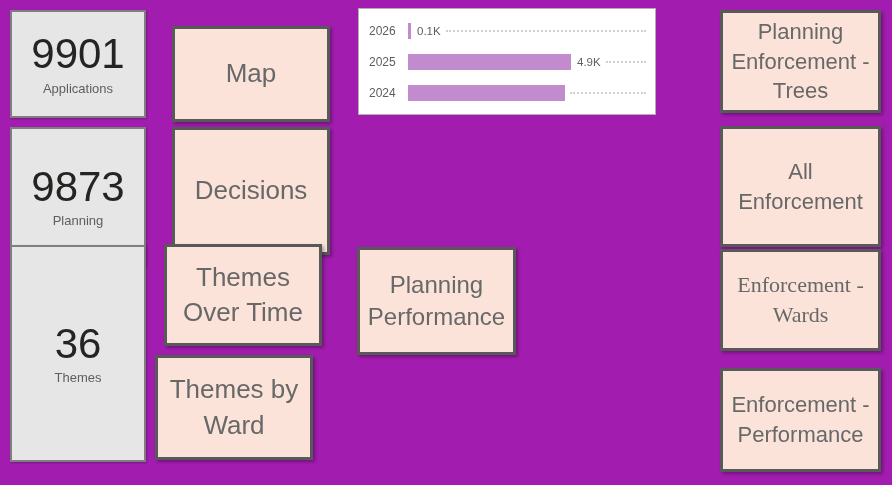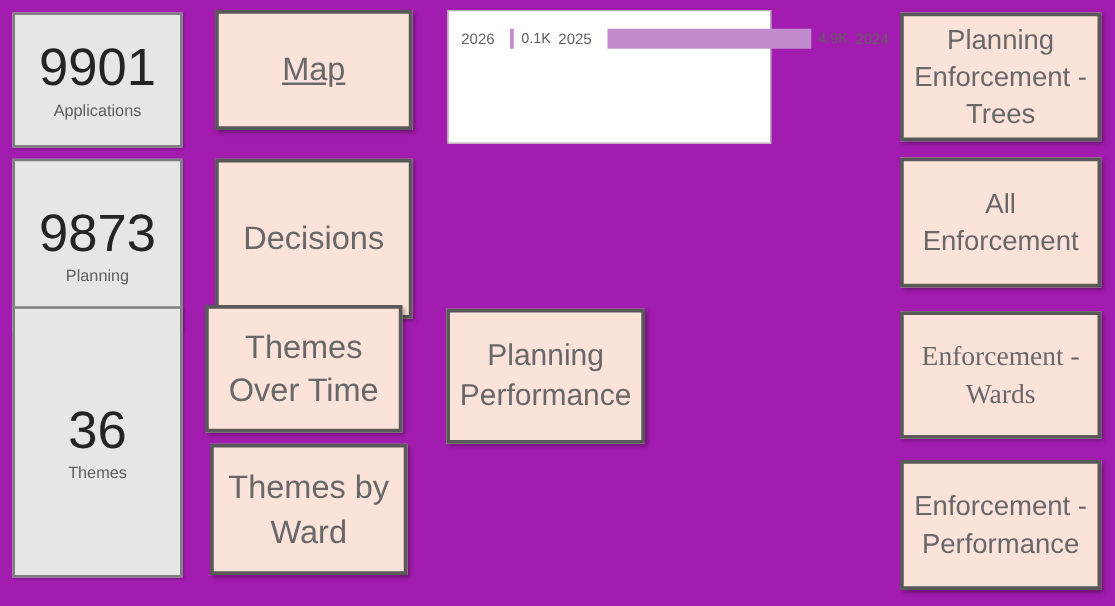--- a/index.html
+++ b/index.html
@@ -48,40 +48,40 @@
     box-shadow: 2px 2px 3px rgba(0,0,0,0.3);
     color: #686868;
     display: flex;
     align-items: center;
     justify-content: center;
     text-align: center;
     line-height: 1.35;
     cursor: pointer;
     padding: 2px;
   }
-  #btn-map               { left: 172px; top: 8px;  width: 158px; height: 96px; font-size: 26px; text-decoration: underline; }
+  #btn-map               { left: 172px; top: 26px;  width: 158px; height: 96px; font-size: 26px; }
   #btn-decisions         { left: 172px; top: 127px; width: 158px; height: 128px; font-size: 26px; }
   #btn-themes-over-time  { left: 164px; top: 244px; width: 158px; height: 102px; font-size: 26px; }
-  #btn-themes-by-ward    { left: 168px; top: 355px; width: 158px; height: 105px; font-size: 26px; }
+  #btn-themes-by-ward    { left: 155px; top: 355px; width: 158px; height: 105px; font-size: 26px; }
   #btn-planning-performance { left: 357px; top: 247px; width: 159px; height: 108px; font-size: 24px; }
   #btn-planning-enforcement-trees { left: 720px; top: 10px;  width: 161px; height: 103px; font-size: 22px; }
-  #btn-all-enforcement            { left: 720px; top: 126px; width: 161px; height: 104px; font-size: 22px; }
+  #btn-all-enforcement            { left: 720px; top: 126px; width: 161px; height: 121px; font-size: 22px; }
   #btn-enforcement-wards          { left: 720px; top: 249px; width: 161px; height: 102px; font-size: 22px; font-family: Liberation Serif, serif; }
   #btn-enforcement-performance    { left: 720px; top: 368px; width: 161px; height: 104px; font-size: 22px; }
 
   
   .chart {
     position: absolute;
     left: 358px; top: 8px;
-    width: 259px; height: 107px;
+    width: 298px; height: 107px;
     background: #ffffff;
     border: 1px solid #b0b0b0;
     padding: 7px 8px 6px 10px;
     display: flex;
-    flex-direction: row;
+    flex-direction: column;
     justify-content: space-around;
   }
   .chart-row {
     display: flex;
     align-items: center;
     height: 30px;
   }
   .chart-year-label {
     width: 32px;
     flex-shrink: 0;

